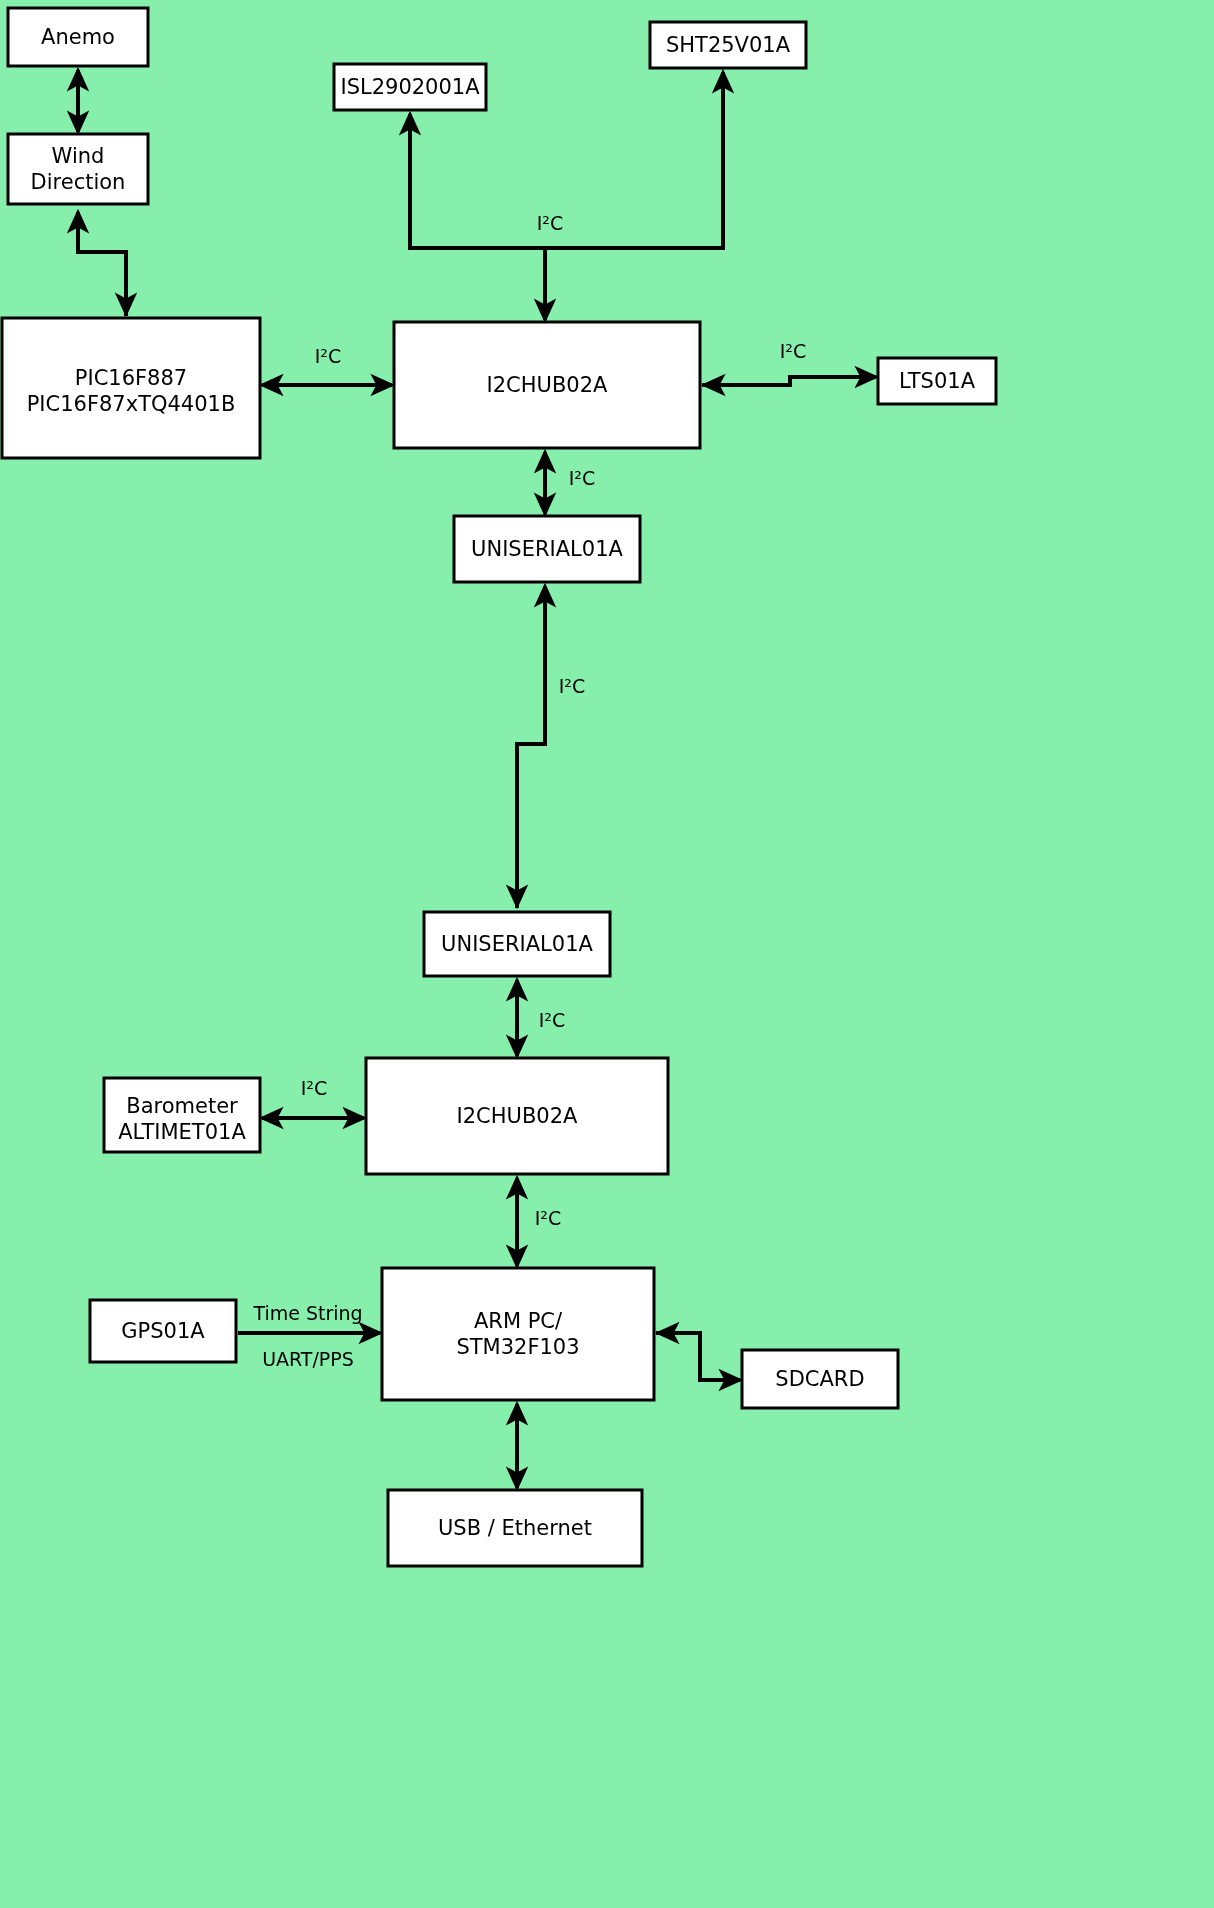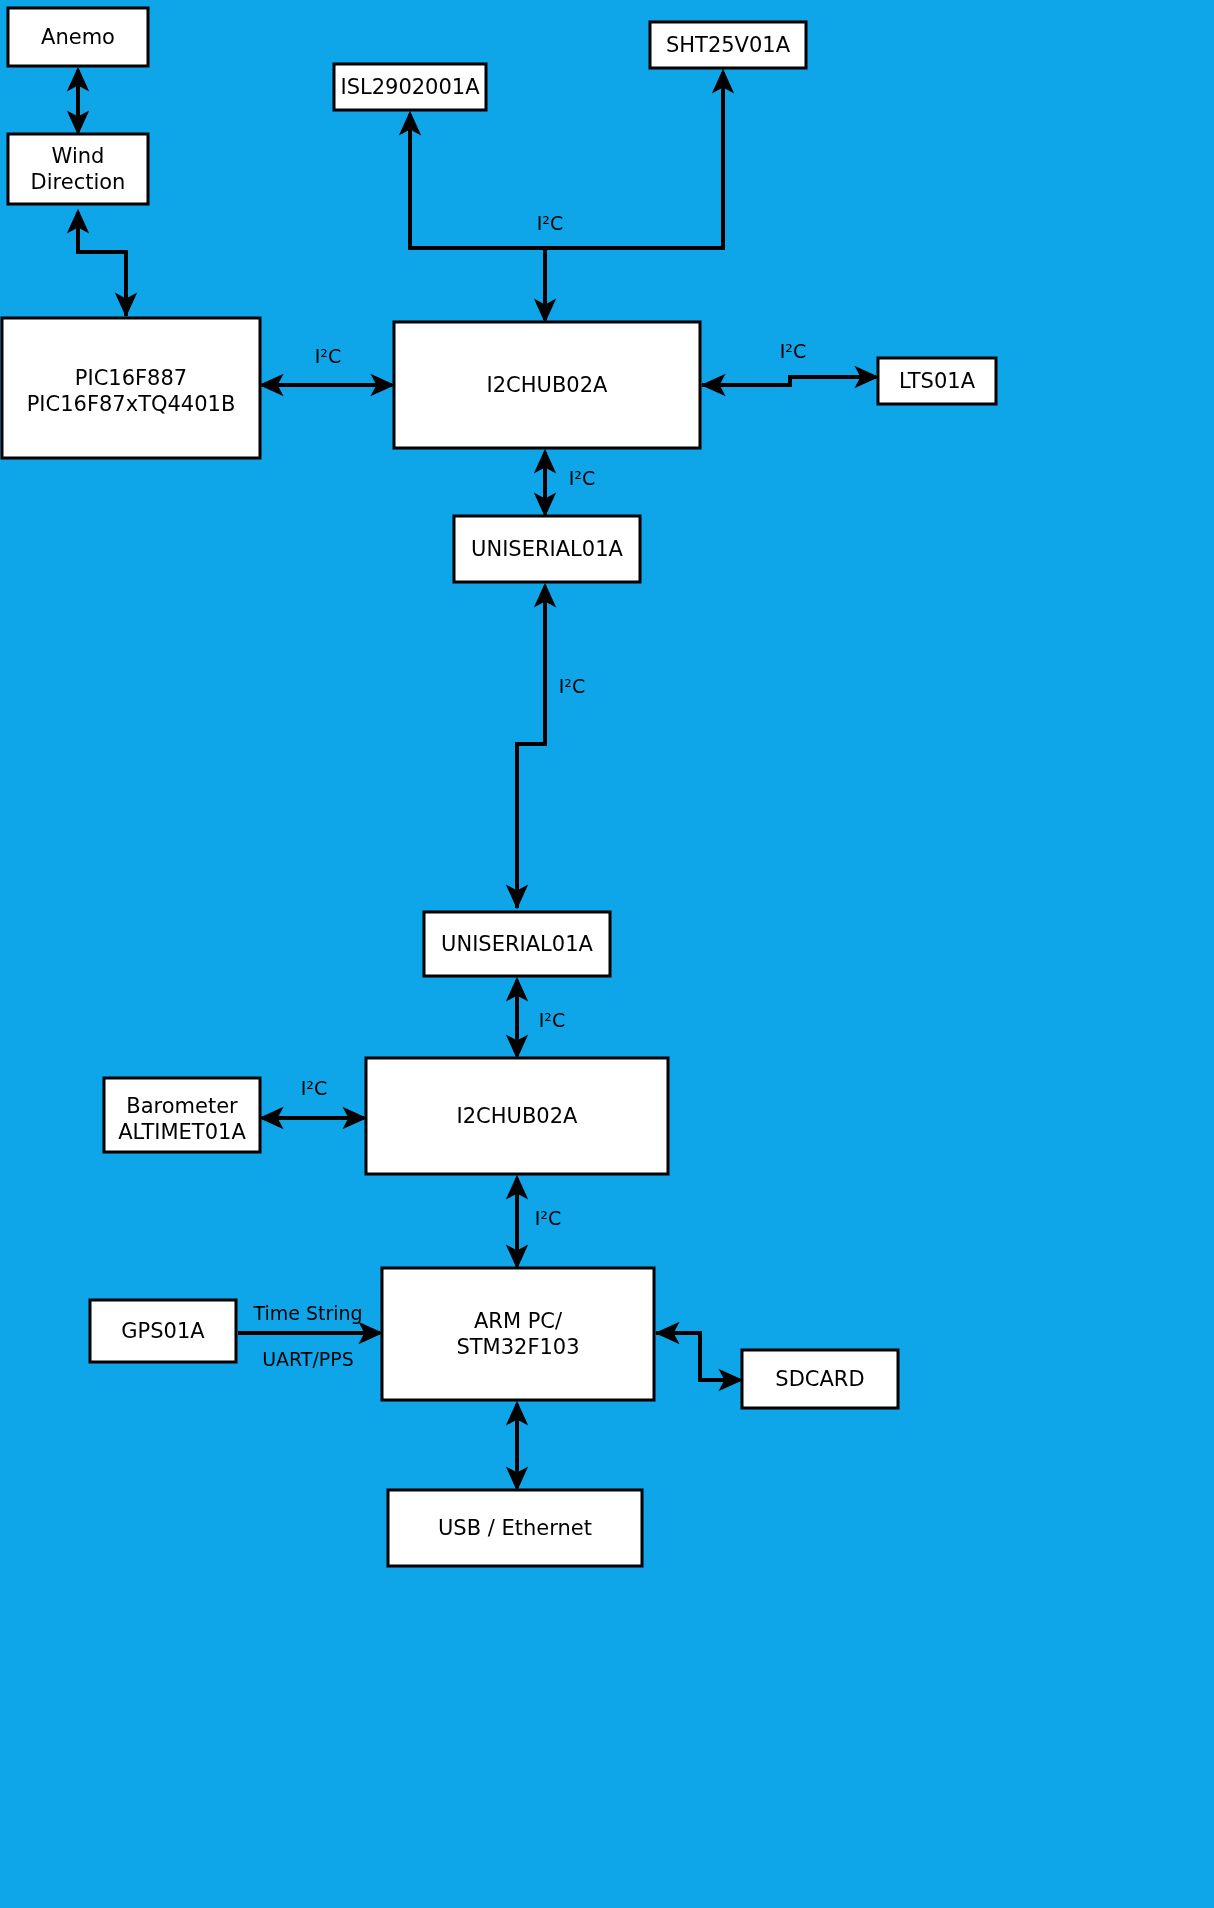--- a/index.html
+++ b/index.html
@@ -7,21 +7,21 @@
     padding: 0;
     background: #ffffff;
   }
   body {
     font-family: "DejaVu Sans", sans-serif;
   }
   #diagram-root {
     position: relative;
     width: 1214px;
     height: 1908px;
-    background: #0ea5e9;
+    background: #86efac;
     overflow: hidden;
   }
   svg#diagram-canvas {
     position: absolute;
     top: 0;
     left: 0;
     width: 1214px;
     height: 1908px;
     display: block;
   }

